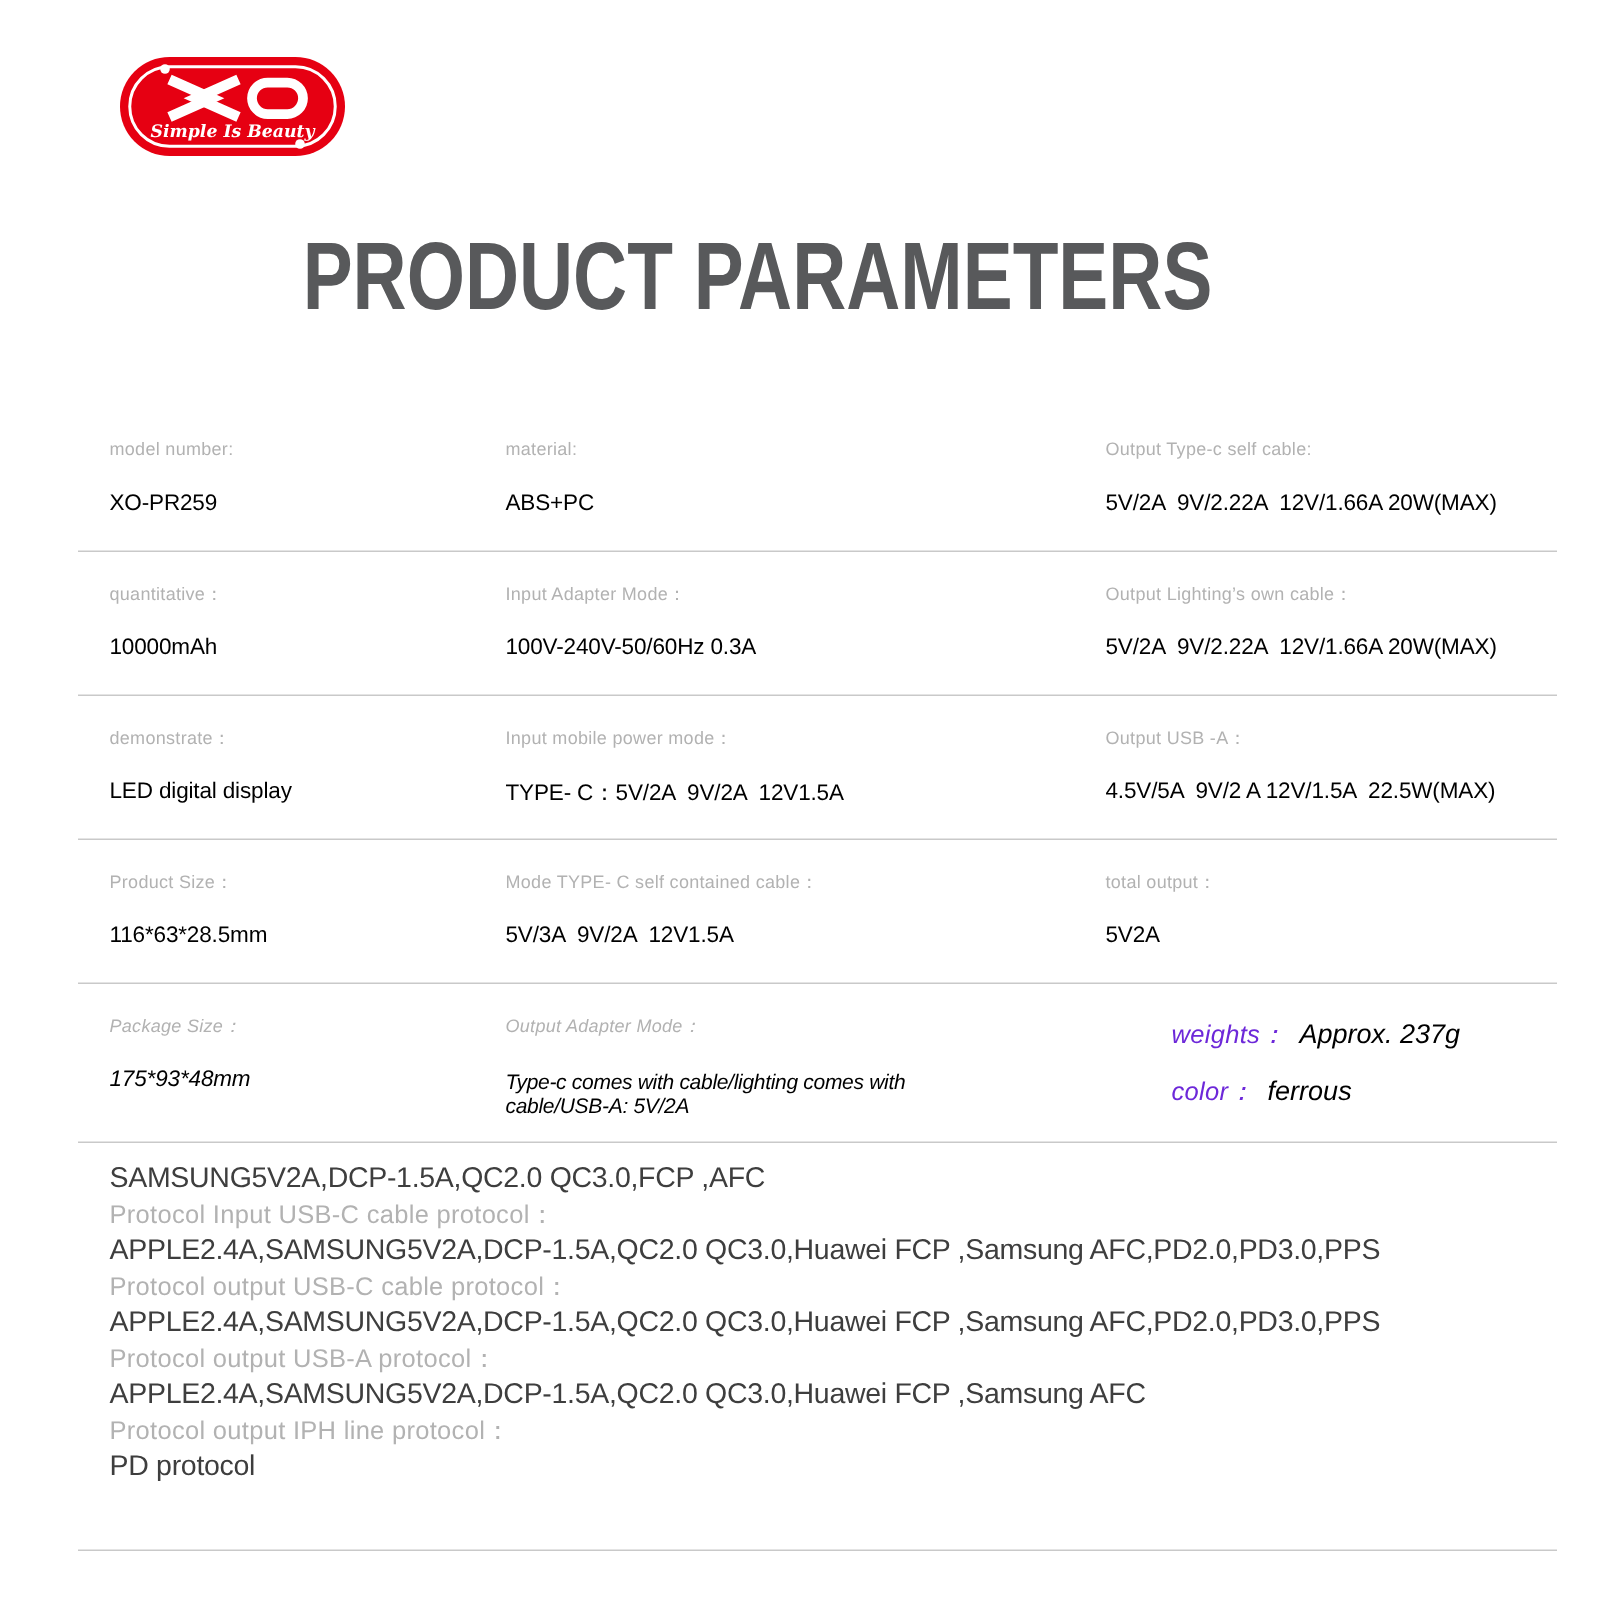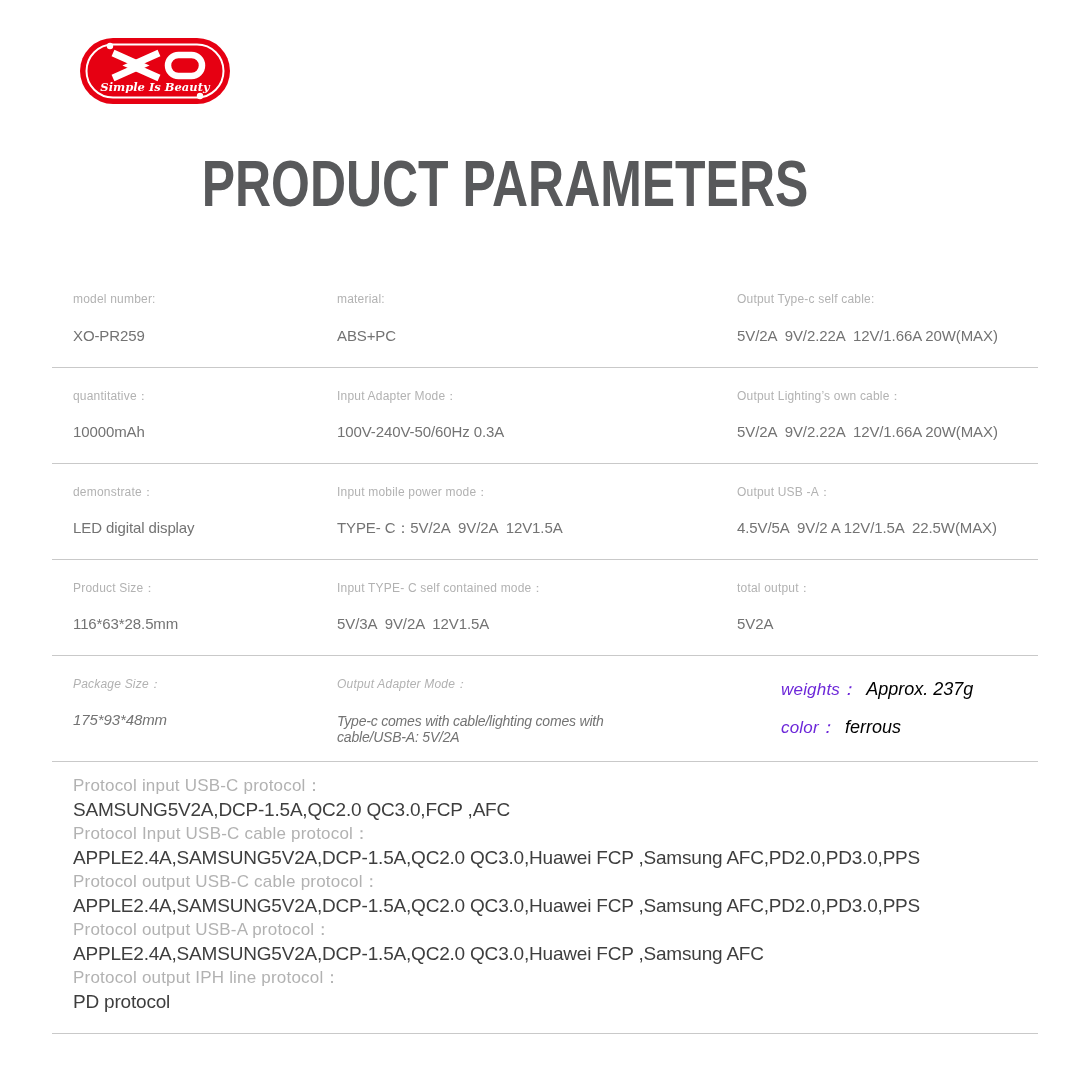--- a/index.html
+++ b/index.html
@@ -19,21 +19,21 @@
   .spec-table{position:absolute;left:52px;top:272px;width:986px;}
   .spec-row{position:relative;border-bottom:1px solid #c9c9c9;}
   .h95{height:95px;}
   .h105{height:105px;font-style:italic;}
   .cell{position:absolute;top:0;height:100%;}
   .c1{left:21px;}
   .c2{left:285px;}
   .c3{left:685px;}
   .cell-label{position:absolute;left:0;top:20px;font-size:12px;color:#b2b2b2;
               letter-spacing:0.2px;white-space:pre;}
-  .cell-value{position:absolute;left:0;top:55px;font-size:15px;color:#737373;
+  .cell-value{position:absolute;left:0;top:55px;font-size:15px;color:#000000;
               letter-spacing:-0.1px;white-space:pre;}
   .cell-value.wrap{top:58px;width:300px;font-size:14px;line-height:15.5px;
                    letter-spacing:-0.2px;white-space:normal;}
   .pair{position:absolute;left:0;white-space:nowrap;}
   .pair-1{top:22px;}
   .pair-2{top:60px;}
   .pair .p-label{font-size:17px;color:#6d28d9;letter-spacing:0.2px;margin-left:44px;}
   .pair .p-value{font-size:18px;color:#000000;margin-left:9px;}
 
   
@@ -111,21 +111,21 @@
         <div class="cell-value">4.5V/5A  9V/2 A 12V/1.5A  22.5W(MAX)</div>
       </div>
     </div>
 
     <div class="spec-row h95">
       <div class="cell c1">
         <div class="cell-label">Product Size：</div>
         <div class="cell-value">116*63*28.5mm</div>
       </div>
       <div class="cell c2">
-        <div class="cell-label">Input TYPE- C self contained mode：</div>
+        <div class="cell-label">Mode TYPE- C self contained cable：</div>
         <div class="cell-value">5V/3A  9V/2A  12V1.5A</div>
       </div>
       <div class="cell c3">
         <div class="cell-label">total output：</div>
         <div class="cell-value">5V2A</div>
       </div>
     </div>
 
     <div class="spec-row h105">
       <div class="cell c1">
@@ -141,21 +141,20 @@
           <span class="p-label">weights：</span><span class="p-value">Approx. 237g</span>
         </div>
         <div class="pair pair-2">
           <span class="p-label">color：</span><span class="p-value">ferrous</span>
         </div>
       </div>
     </div>
   </div>
 
   <div class="protocols">
-    <div class="proto-label">Protocol input USB-C protocol：</div>
     <div class="proto-value">SAMSUNG5V2A,DCP-1.5A,QC2.0 QC3.0,FCP ,AFC</div>
     <div class="proto-label">Protocol Input USB-C cable protocol：</div>
     <div class="proto-value">APPLE2.4A,SAMSUNG5V2A,DCP-1.5A,QC2.0 QC3.0,Huawei FCP ,Samsung AFC,PD2.0,PD3.0,PPS</div>
     <div class="proto-label">Protocol output USB-C cable protocol：</div>
     <div class="proto-value">APPLE2.4A,SAMSUNG5V2A,DCP-1.5A,QC2.0 QC3.0,Huawei FCP ,Samsung AFC,PD2.0,PD3.0,PPS</div>
     <div class="proto-label">Protocol output USB-A protocol：</div>
     <div class="proto-value">APPLE2.4A,SAMSUNG5V2A,DCP-1.5A,QC2.0 QC3.0,Huawei FCP ,Samsung AFC</div>
     <div class="proto-label">Protocol output IPH line protocol：</div>
     <div class="proto-value">PD protocol</div>
   </div>

